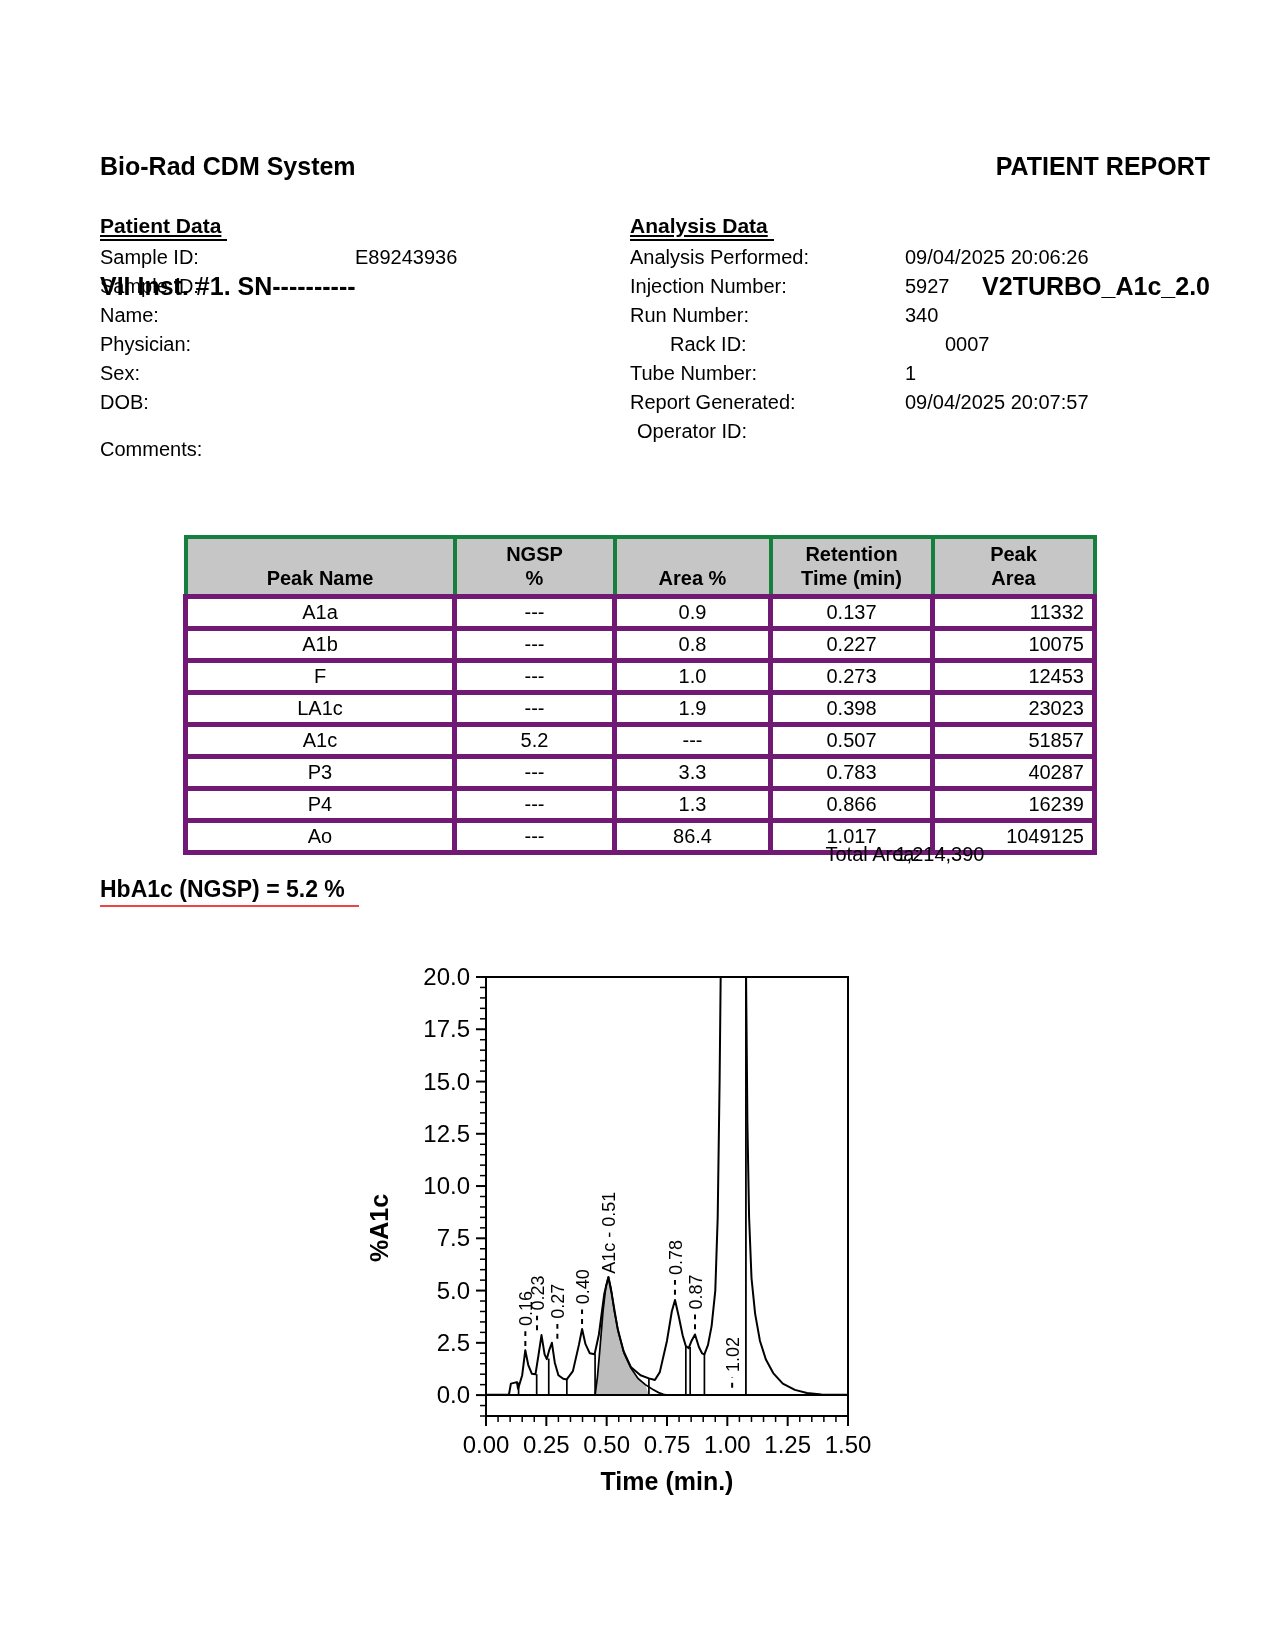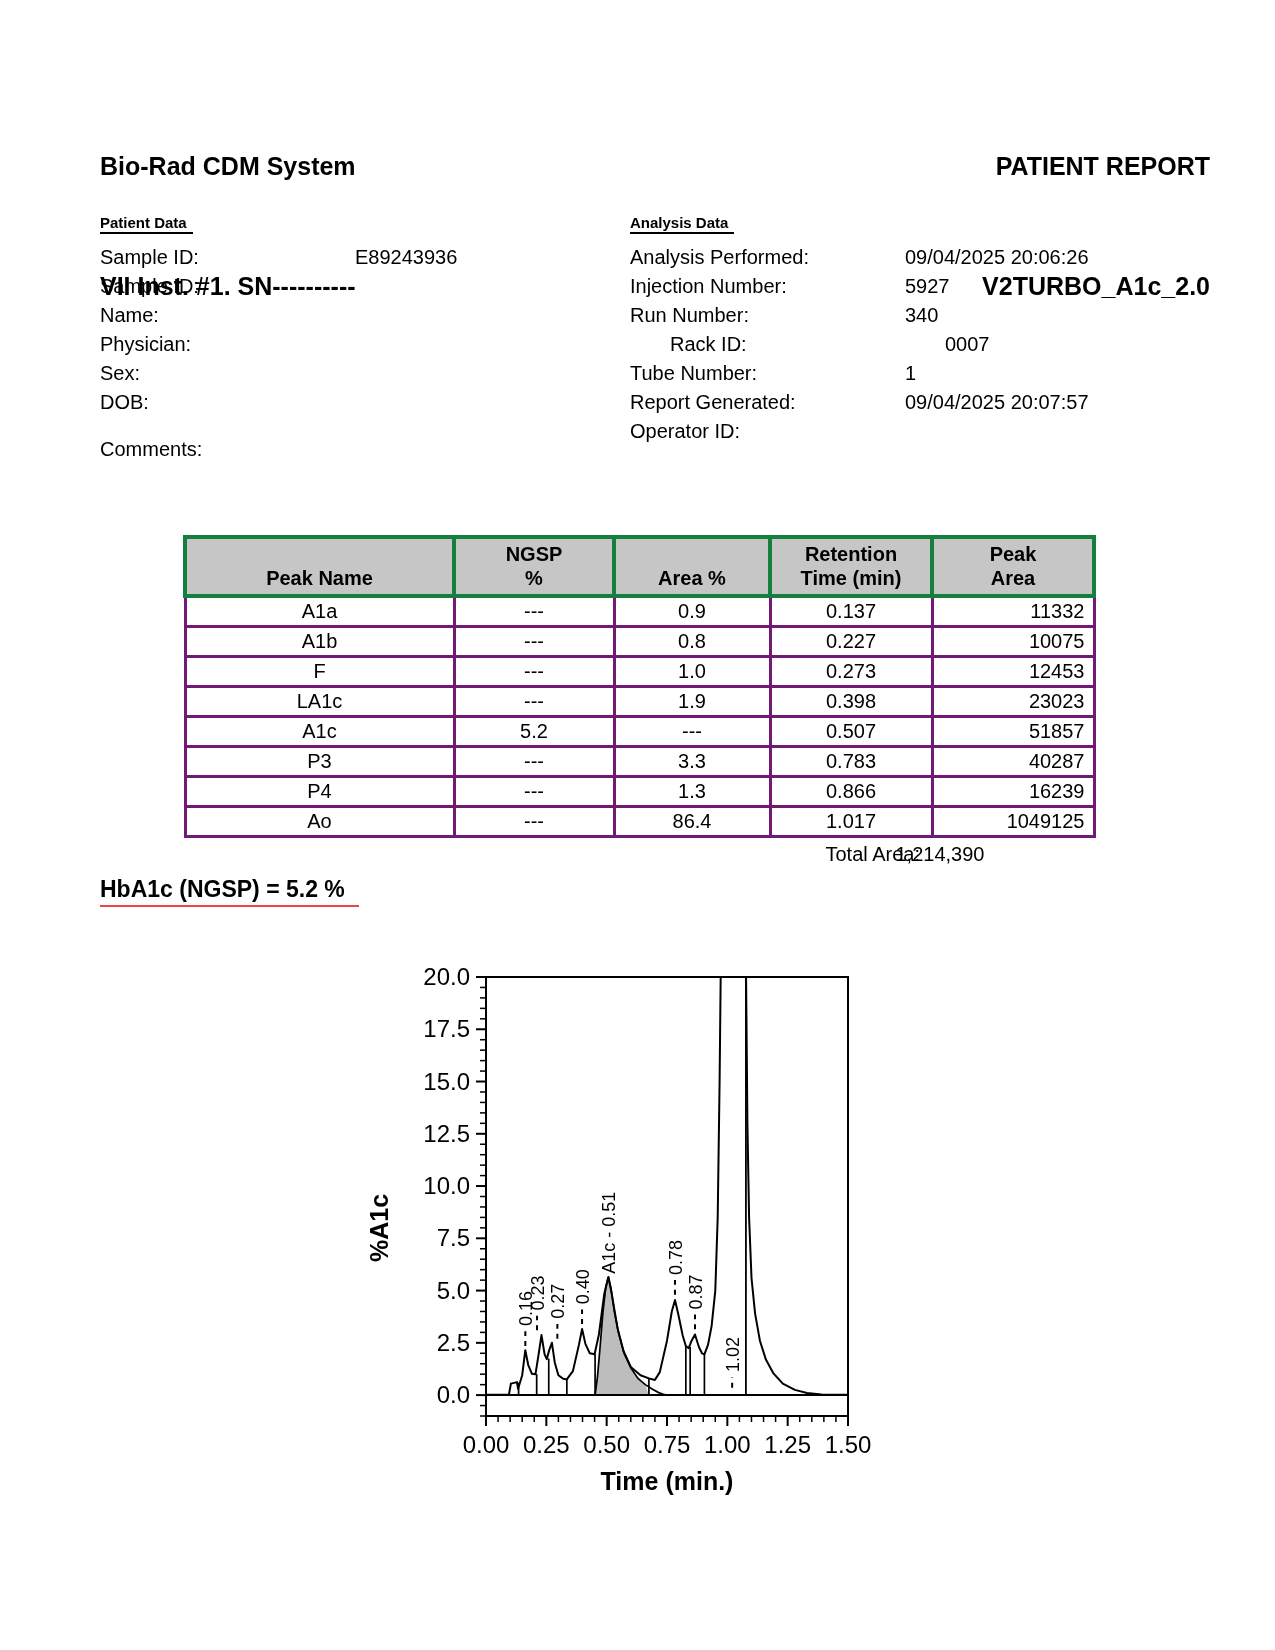--- a/index.html
+++ b/index.html
@@ -4,32 +4,32 @@
 <style>
   html,body{margin:0;padding:0;}
   body{
     width:1275px;height:1650px;position:relative;background:#ffffff;
     font-family:"Liberation Sans","DejaVu Sans",sans-serif;color:#000;
     overflow:hidden;
   }
   .abs{position:absolute;}
   .hdr{font-size:25px;font-weight:bold;line-height:40px;white-space:pre;}
   .hdr-right{text-align:right;}
-  .sec-title{font-size:15px;font-weight:bold;border-bottom:2px solid #000;
-    display:inline-block;padding-bottom:1px;padding-right:6px;}
+  .sec-title{font-size:21px;font-weight:bold;border-bottom:2px solid #000;
+    display:inline-block;padding-bottom:1px;padding-right:6px;text-decoration:underline;}
   .fieldrow{height:29px;font-size:20px;white-space:nowrap;}
   .fieldrow .lbl{display:inline-block;vertical-align:top;}
   .fieldrow .val{display:inline-block;vertical-align:top;}
   .comments{font-size:20px;}
   table.peaks{border-collapse:collapse;table-layout:fixed;width:909px;
     border:2px solid #000;font-size:20px;}
   table.peaks th{
     background:#c6c6c6;border:4px solid #15803d;font-weight:bold;
     vertical-align:bottom;text-align:center;padding:3px 0 4px 0;line-height:24px;height:44px;}
-  table.peaks td{border:3px solid #701a75;text-align:center;height:27px;padding:0;}
+  table.peaks td{border:5px solid #701a75;text-align:center;height:27px;padding:0;}
   table.peaks td.num{text-align:right;padding-right:8px;}
   .total-label,.total-value{font-size:20px;text-align:right;}
   .result{font-size:23px;font-weight:bold;border-bottom:2px solid #ef4444;
     display:inline-block;padding-bottom:2px;padding-right:14px;}
   svg#chart-svg{position:absolute;left:0;top:0;}
   svg text{fill:#000;}
 </style>
 </head>
 <body>
 
@@ -59,21 +59,21 @@
 <div class="abs" style="left:630px;top:214px;">
   <span class="sec-title">Analysis Data</span>
 </div>
 <div class="abs" style="left:630px;top:246px;width:560px;" id="analysis-fields">
     <div class="fieldrow"><span class="lbl" style="width: 275px;">Analysis Performed:</span><span class="val">09/04/2025 20:06:26</span></div>
     <div class="fieldrow"><span class="lbl" style="width: 275px;">Injection Number:</span><span class="val">5927</span></div>
     <div class="fieldrow"><span class="lbl" style="width: 275px;">Run Number:</span><span class="val">340</span></div>
     <div class="fieldrow"><span class="lbl" style="width: 275px; margin-left: 40px;">Rack ID:</span><span class="val">0007</span></div>
     <div class="fieldrow"><span class="lbl" style="width: 275px;">Tube Number:</span><span class="val">1</span></div>
     <div class="fieldrow"><span class="lbl" style="width: 275px;">Report Generated:</span><span class="val">09/04/2025 20:07:57</span></div>
-    <div class="fieldrow"><span class="lbl" style="width: 275px;">Operator ID:</span><span class="val"></span></div>
+    <div class="fieldrow"><span class="lbl" style="width: 275px; margin-left: 7px;">Operator ID:</span><span class="val"></span></div>
   </div>
 
 <div class="abs" style="left:183px;top:535px;">
   <table class="peaks" id="peaks-table">
       <colgroup>
         <col style="width: 269px;">
         <col style="width: 160px;">
         <col style="width: 156px;">
         <col style="width: 162px;">
         <col style="width: 162px;">

